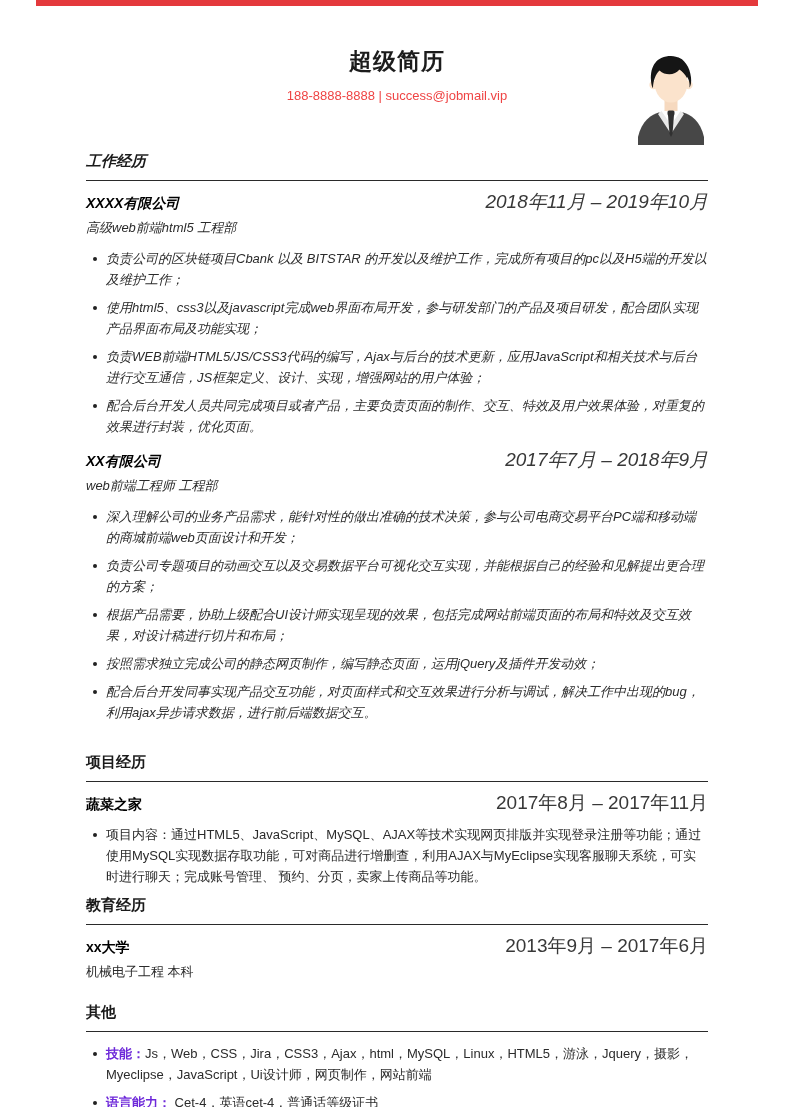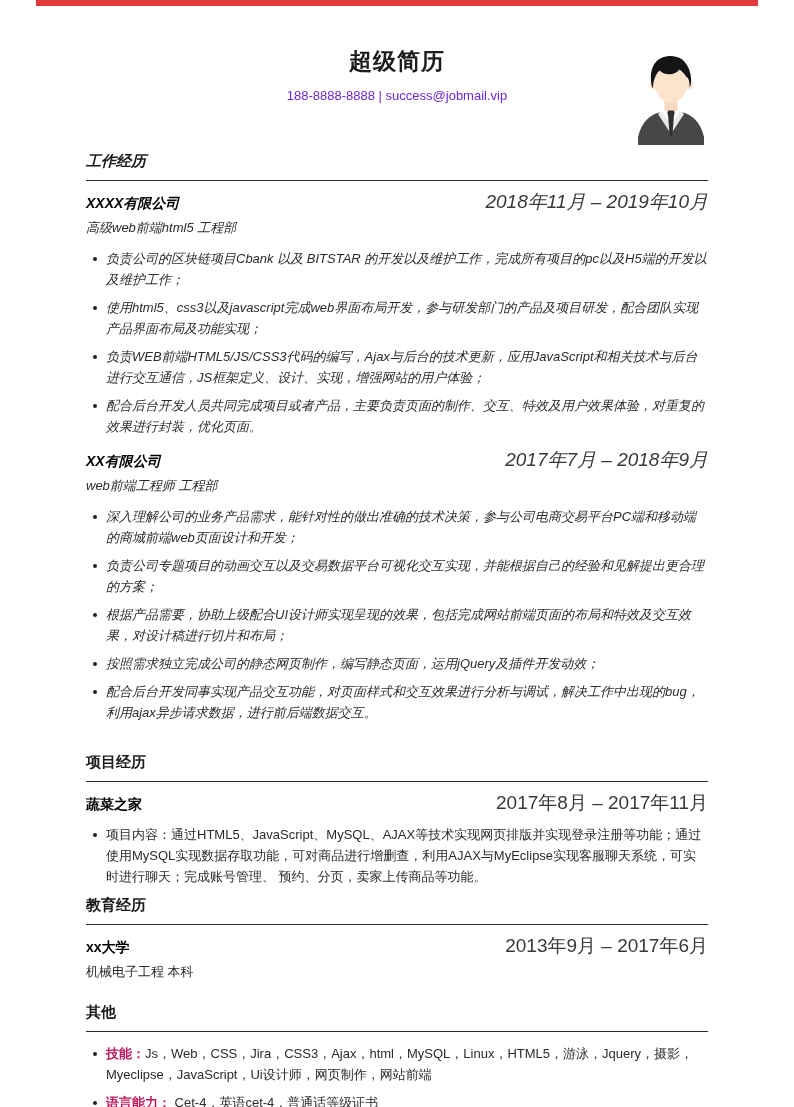--- a/index.html
+++ b/index.html
@@ -9,21 +9,21 @@
     width:722px; height:1107px;
     margin:0 auto;
     background:#ffffff;
     overflow:hidden;
     font-family:"Liberation Sans","DejaVu Sans",sans-serif;
     color:#262626;
   }
   .topbar { height:6px; width:100%; background:#e4393c; }
   .header { padding-top:40px; text-align:center; }
   .title { font-size:23px; line-height:30px; font-weight:bold; letter-spacing:1px; color:#1c1c1c; }
-  .contact { margin-top:11px; font-size:13px; line-height:17px; color:#6d28d9; }
+  .contact { margin-top:11px; font-size:13px; line-height:17px; color:#ef4444; }
   .avatar-box {
     position:absolute; top:54px; right:54px;
     width:66px; height:91px; overflow:hidden; background:#ffffff;
   }
   .content { padding:0 50px; }
   .section.work { margin-top:46px;font-style:italic; }
   .section.projects { margin-top:28px; }
   .section.education { }
   .section.other { margin-top:20px; }
   .sec-h {
@@ -39,21 +39,21 @@
   ul.bullets { list-style:none; margin-top:11px; }
   ul.bullets li {
     position:relative; padding-left:20px;
     font-size:13px; line-height:21px; color:#2b2b2b;
     margin-bottom:7px;
   }
   ul.bullets li::before {
     content:""; position:absolute; left:7px; top:8.5px;
     width:4px; height:4px; border-radius:50%; background:#222222;
   }
-  .lbl { font-weight:bold; color:#be185d; }
+  .lbl { font-weight:bold; color:#6d28d9; }
 </style>
 </head>
 <body>
 
 <div class="page">
   <div class="topbar"></div>
 
   <div class="header">
     <div class="title">超级简历</div>
     <div class="contact">188-8888-8888 | success@jobmail.vip</div>

